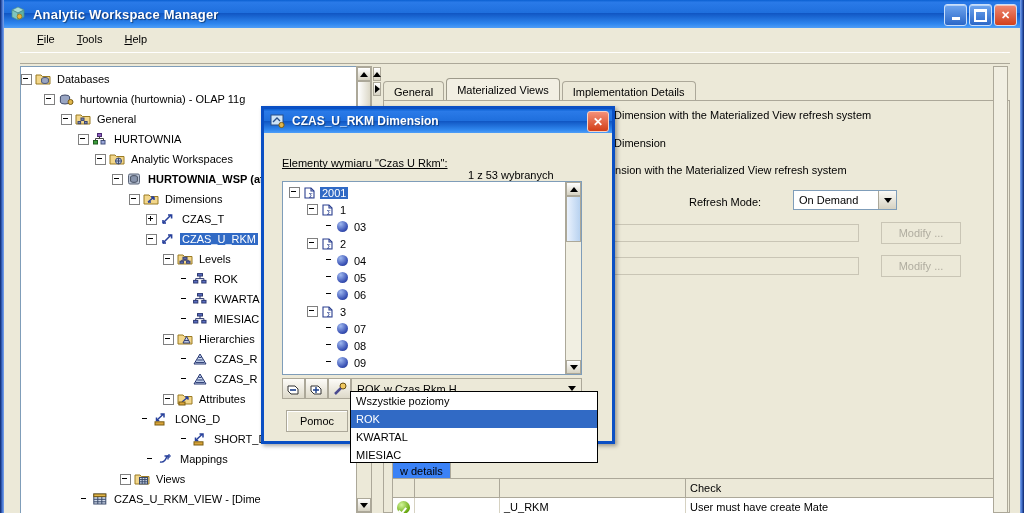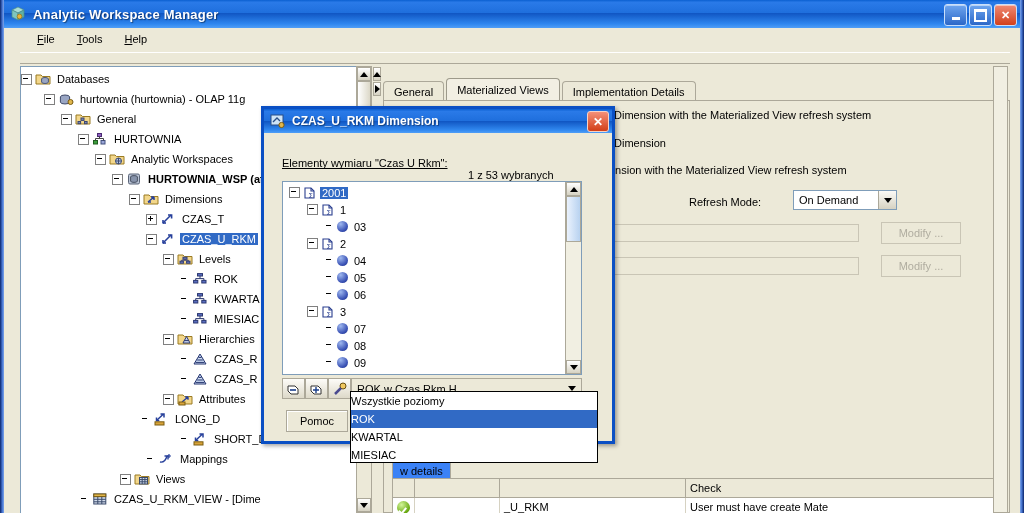--- a/index.html
+++ b/index.html
@@ -97,21 +97,21 @@
   .dtoolbar{position:absolute;left:18px;top:245px;width:300px;height:21px;display:flex;}
   .tbtn{width:23px;height:21px;background:linear-gradient(to bottom,#fdfcf8,#ddd9c9);border:1px solid #aca899;box-sizing:border-box;display:flex;align-items:center;justify-content:center;}
   .lvlcombo{position:absolute;left:87px;top:245px;width:231px;height:21px;background:#ece9d8;border:1px solid #aca899;box-sizing:border-box;display:flex;align-items:center;font-size:11px;}
   .lvlcombo .txt{padding-left:5px;flex:1;}
   .lvlcombo .arw{width:18px;display:flex;align-items:center;justify-content:center;}
   .pomoc{position:absolute;left:22px;top:277px;width:62px;height:22px;background:#ece9d8;border:1px solid #aca899;box-sizing:border-box;
      display:flex;align-items:center;justify-content:center;font-size:11px;box-shadow:inset 1px 1px 0 #fff;}
 
   
   .ddlist{position:absolute;left:350px;top:391px;width:248px;height:72px;background:#fff;border:1px solid #000;box-sizing:border-box;z-index:50;}
-  .ddopt{height:18px;display:flex;align-items:center;font-size:11px;color:#000;text-align:center;}
+  .ddopt{height:18px;display:flex;align-items:center;padding-left:5px;font-size:11px;color:#000;text-align:center;}
   .ddopt.sel{background:#316ac5;color:#fff;}
 </style>
 </head>
 <body>
 
 <div class="app">
 
   <div class="titlebar">
     <div class="title-icon">
       <svg width="18" height="18" viewBox="0 0 18 18">

